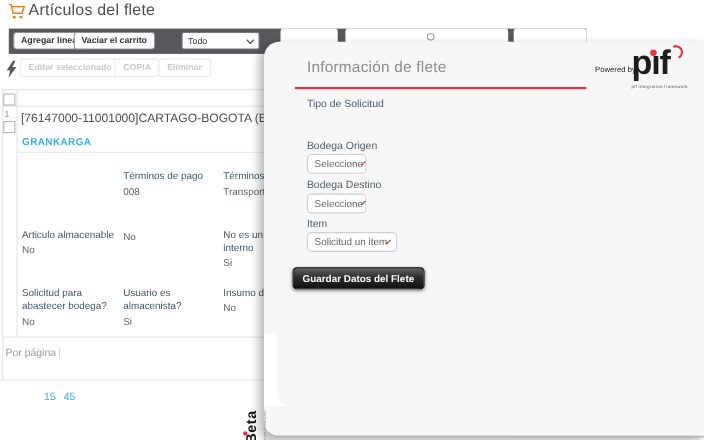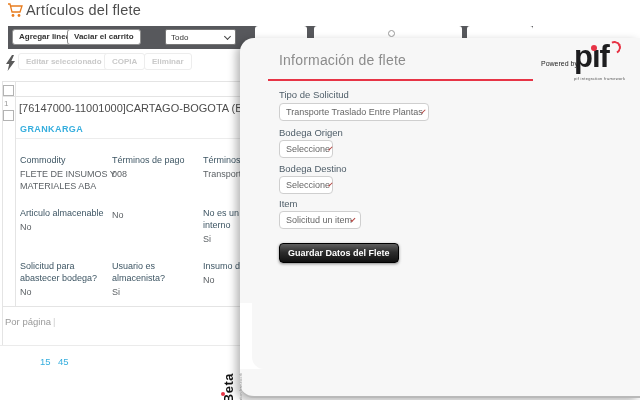--- a/index.html
+++ b/index.html
@@ -117,25 +117,20 @@
   <div class="abs hline" style="left:2px;top:306px;width:638px;height:1px"></div>
   <div class="abs hline" style="left:0px;top:345px;width:640px;height:1px;background:#ebebeb"></div>
 
   <div class="abs cb" style="left:3px;top:85px"></div>
   <div class="abs row-num" style="left:4px;top:99px">1</div>
   <div class="abs cb" style="left:3px;top:110px"></div>
   <div class="abs row-title" style="left:19px;top:102px">[76147000-11001000]CARTAGO-BOGOTA (BULTO)</div>
   <div class="abs row-sub" style="left:20px;top:124px">GRANKARGA</div>
   <div class="abs hline" style="left:16px;top:138px;width:624px;height:1px;background:#ececec"></div>
 
-  <div class="abs field" style="left:20px;top:154px">
-    <div class="flabel">Commodity</div>
-    <div class="fvalue gap">FLETE DE INSUMOS Y</div>
-    <div class="fvalue">MATERIALES ABA</div>
-  </div>
   <div class="abs field" style="left:112px;top:154px">
     <div class="flabel">Términos de pago</div>
     <div class="fvalue gap">008</div>
   </div>
   <div class="abs field" style="left:203px;top:154px">
     <div class="flabel">Términos de e</div>
     <div class="fvalue gap">Transporte Priv</div>
   </div>
 
   <div class="abs field" style="left:20px;top:207px">
@@ -175,44 +170,40 @@
   <div class="abs panel-title" style="left:279px;top:52px">Información de flete</div>
   <div class="abs panel-rule" style="left:268px;top:79px;width:265px"></div>
 
   <div class="abs powered" style="left:541px;top:60px">Powered by</div>
   <div class="abs logo" style="left:574px;top:42px">pıf</div>
   <div class="abs logo-dot" style="left:591px;top:45px"></div>
   <div class="abs logo-arc" style="left:608px;top:41px"></div>
   <div class="abs logo-tag" style="left:574px;top:76px">pif integration framework</div>
 
   <div class="abs plabel" style="left:279px;top:89px">Tipo de Solicitud</div>
-  <div class="abs psel" style="left:279px;top:103px;width:150px">
-    <span class="stext">Transporte Traslado Entre Plantas</span>
-    <span class="chev"></span>
-  </div>
 
   <div class="abs plabel" style="left:279px;top:127px">Bodega Origen</div>
   <div class="abs psel" style="left:279px;top:140px;width:54px">
     <span class="stext">Seleccione</span>
     <span class="chev"></span>
   </div>
 
   <div class="abs plabel" style="left:279px;top:163px">Bodega Destino</div>
   <div class="abs psel" style="left:279px;top:176px;width:54px">
     <span class="stext">Seleccione</span>
     <span class="chev"></span>
   </div>
 
   <div class="abs plabel" style="left:279px;top:198px">Item</div>
   <div class="abs psel" style="left:279px;top:211px;width:82px">
     <span class="stext">Solicitud un item</span>
     <span class="chev"></span>
   </div>
 
-  <button class="abs save-btn" style="left:279px;top:243px">Guardar Datos del Flete</button>
+  <button class="abs save-btn" style="left:266px;top:243px">Guardar Datos del Flete</button>
 
   <div class="abs notch"></div>
   <div class="abs corner-base"></div>
   <div class="abs corner-arc"></div>
 
   <div class="abs badge">
     <span class="badge-text">Beta</span>
     <span class="badge-dot"></span>
     <span class="badge-tag">integration framework</span>
   </div>

